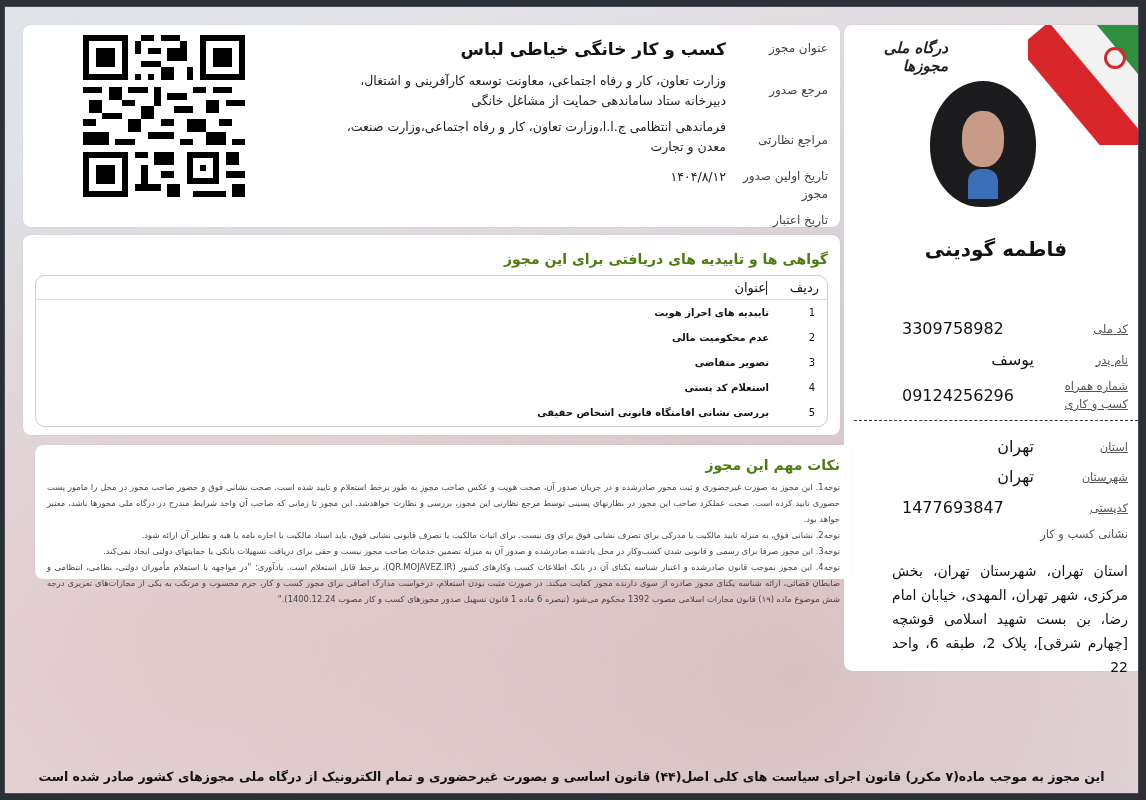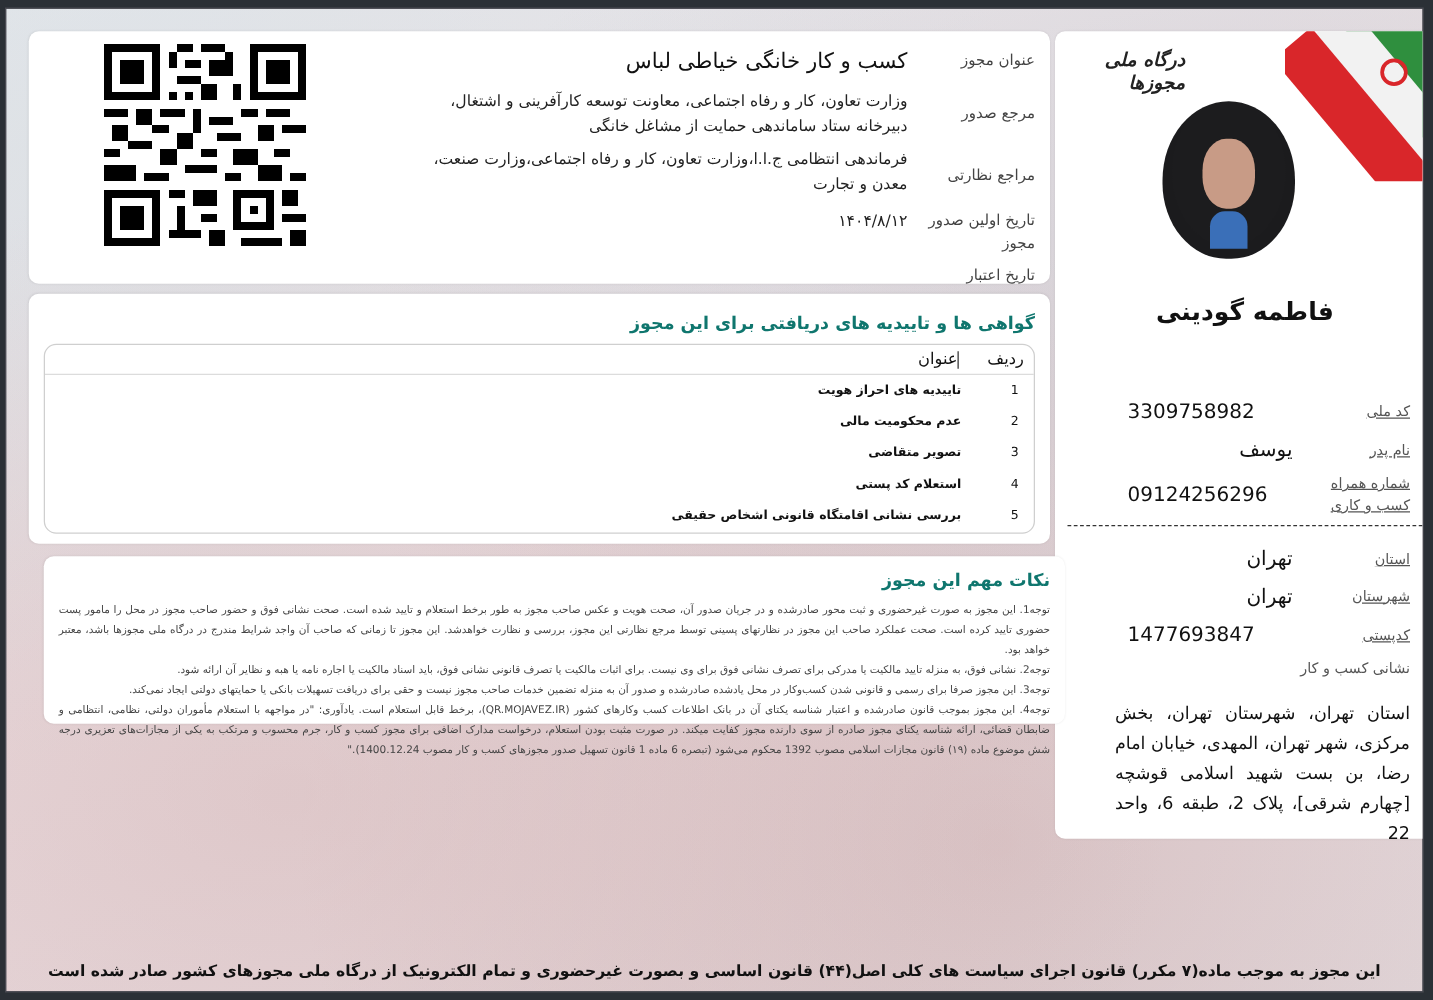--- a/index.html
+++ b/index.html
@@ -59,26 +59,26 @@
   .addr {
     position: absolute; right: 20px; top: 524px; width: 236px;
     font-size: 14px; line-height: 24px; color: #111; text-align: justify; margin-top: 10px;
   }
 
   
   .license { left: 18px; top: 18px; width: 817px; height: 202px; direction: rtl; }
   .lic-row { position: absolute; right: 12px; display: flex; }
   .lic-label { width: 92px; font-size: 12px; color: #444; line-height: 18px; }
   .lic-val { width: 400px; font-size: 12.5px; color: #222; line-height: 20px; margin-right: 10px; }
-  .lic-title { font-size: 17px; font-weight: normal; color: #111; text-align: right; }
+  .lic-title { font-size: 17px; font-weight: bold; color: #111; text-align: right; }
   .qr { position: absolute; left: 60px; top: 10px; width: 162px; height: 162px; }
 
   
   .certs { left: 18px; top: 228px; width: 817px; height: 200px; direction: rtl; }
-  .section-title { position: absolute; right: 12px; font-size: 14px; font-weight: bold; color: #0f766e; text-align: center; }
+  .section-title { position: absolute; right: 12px; font-size: 14px; font-weight: bold; color: #4d7c0f; text-align: center; }
   .cert-table {
     position: absolute; left: 12px; right: 12px; top: 40px; height: 152px;
     border: 1px solid #cfcfcf; border-radius: 10px;
   }
   .cert-head { height: 24px; border-bottom: 1px solid #dcdcdc; display: flex; align-items: center; font-size: 13px; color: #111; }
   .cert-head .c1 { width: 50px; padding-right: 8px; }
   .cert-head .c2 { padding-right: 10px; margin-left: 28px; }
   .cert-head .sep { width: 1px; height: 14px; background: #333; margin-right: 10px; }
   .cert-row { height: 25px; display: flex; align-items: center; font-size: 10px; color: #111; }
   .cert-row .num { width: 58px; padding-right: 12px; }

